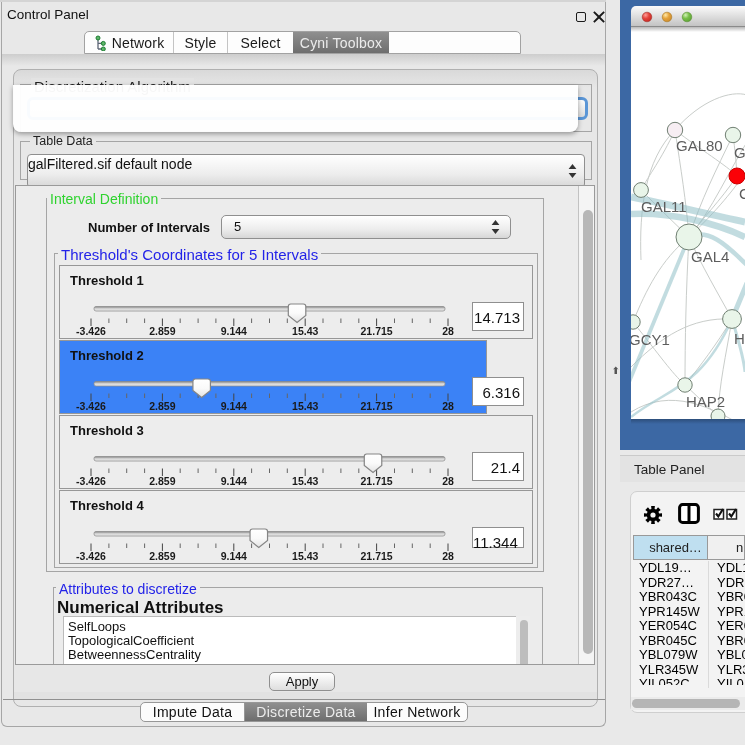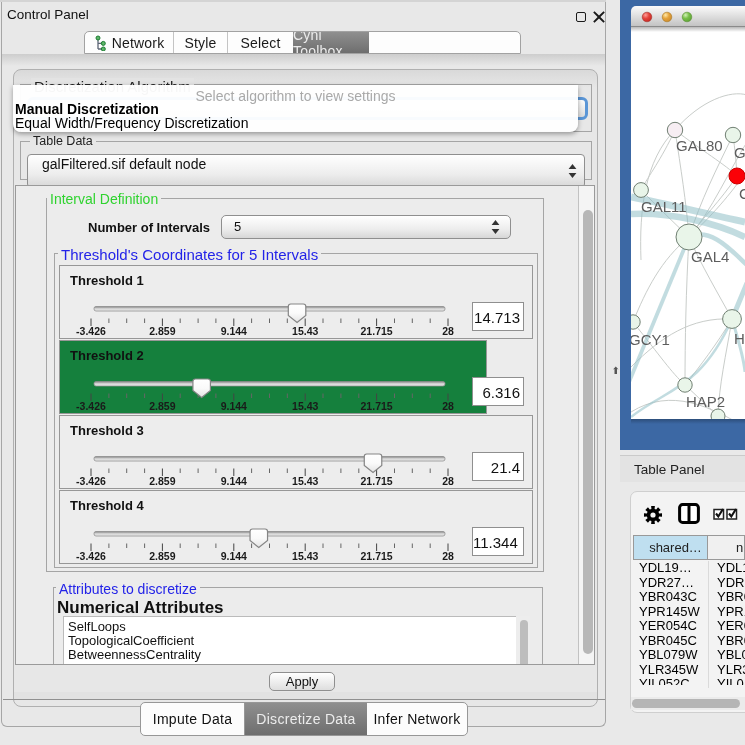--- a/index.html
+++ b/index.html
@@ -25,33 +25,33 @@
           </g>
           <g fill="#5cb567" stroke="#1d7c33" stroke-width="1">
             <circle cx="4" cy="3" r="2"></circle>
             <circle cx="9.3" cy="8.4" r="2"></circle>
             <circle cx="9.3" cy="14" r="2"></circle>
           </g>
         </svg>
   Network</div>
  <div style="width:54px;display:flex;align-items:center;justify-content:center;border-right:1px solid #c4c4c4">Style</div>
  <div style="width:65px;display:flex;align-items:center;justify-content:center">Select</div>
- <div style="width:76px;display:flex;align-items:center;justify-content:center;background:linear-gradient(#8f8f8f,#6e6e6e);color:#ececec">Cyni Toolbox</div>
+ <div style="width:96px;display:flex;align-items:center;justify-content:center;background:linear-gradient(#8f8f8f,#6e6e6e);color:#ececec">Cyni Toolbox</div>
 </div>
 <div class="abs" style="left:2px;top:54px;width:603px;height:12px;background:linear-gradient(#cdcdcd,#e8e8e8)"></div>
 
 <div class="abs" style="left:13px;top:69px;width:585px;height:638px;border:1px solid #b0b0b0;border-radius:8px;background:linear-gradient(#d9d9d9,#e7e7e7 18px)"></div>
 
 <div class="abs" style="left:20px;top:84px;width:572px;height:48px;border:1px solid #a5a5a5"></div>
 <div class="grouptitle" style="left:31px;top:78px;background:#e3e3e3;color:#222;font-size:15px">Discretization Algorithm</div>
 <div class="abs" style="left:27px;top:97px;width:561px;height:23px;border:3px solid #5b96d6;border-radius:6px;background:linear-gradient(#fdfdfd,#dcdcdc)"></div>
 
 <div class="abs" style="left:20px;top:141px;width:572px;height:39px;border:1px solid #a5a5a5"></div>
 <div class="grouptitle" style="left:30px;top:134px;background:#e7e7e7;color:#222;font-size:12.5px">Table Data</div>
-<div class="combo" style="left:27px;top:154px;width:558px;height:34px;line-height:19px;padding-left:14px;font-size:14px">galFiltered.sif default node<svg width="9" height="14" viewBox="0 0 9 14" style="position:absolute;right:7px;top:50%;margin-top:-7px">
+<div class="combo" style="left:27px;top:154px;width:558px;height:34px;line-height:19px;padding-left:0;font-size:14px">galFiltered.sif default node<svg width="9" height="14" viewBox="0 0 9 14" style="position:absolute;right:7px;top:50%;margin-top:-7px">
         <path d="M4.5 0 L8.4 5 L0.6 5 Z" fill="#333"></path>
         <path d="M4.5 14 L8.4 9 L0.6 9 Z" fill="#333"></path>
       </svg></div>
 
 <div class="abs" style="left:15px;top:185px;width:580px;height:480px;border:1px solid #9a9a9a;background:#ececec;overflow:hidden">
  <div class="abs" style="left:30px;top:12px;width:498px;height:374px;border:1px solid #a5a5a5"></div>
  <div class="grouptitle" style="left:31px;top:5px;color:#2fd32f;font-size:14px">Interval Definition</div>
  <div class="abs" style="left:72px;top:34px;font-size:13px;font-weight:bold;color:#111">Number of Intervals</div>
  <div class="combo" style="left:205px;top:29px;width:290px;height:24px;line-height:22px;padding-left:12px;border-radius:5px">5<svg width="9" height="14" viewBox="0 0 9 14" style="position:absolute;right:10px;top:50%;margin-top:-7px">
           <path d="M4.5 0 L8.4 5 L0.6 5 Z" fill="#333"></path>
@@ -99,21 +99,21 @@
 <text x="31.0" y="68.5" text-anchor="middle" font-size="10.5" font-weight="bold" fill="#1a1a1a" font-family="Liberation Sans, sans-serif">-3.426</text>
           <text x="102.4" y="68.5" text-anchor="middle" font-size="10.5" font-weight="bold" fill="#1a1a1a" font-family="Liberation Sans, sans-serif">2.859</text>
           <text x="173.8" y="68.5" text-anchor="middle" font-size="10.5" font-weight="bold" fill="#1a1a1a" font-family="Liberation Sans, sans-serif">9.144</text>
           <text x="245.2" y="68.5" text-anchor="middle" font-size="10.5" font-weight="bold" fill="#1a1a1a" font-family="Liberation Sans, sans-serif">15.43</text>
           <text x="316.6" y="68.5" text-anchor="middle" font-size="10.5" font-weight="bold" fill="#1a1a1a" font-family="Liberation Sans, sans-serif">21.715</text>
           <text x="388.0" y="68.5" text-anchor="middle" font-size="10.5" font-weight="bold" fill="#1a1a1a" font-family="Liberation Sans, sans-serif">28</text>
 <path d="M 228.31,40.5 Q 228.31,38 230.81,38 L 243.31,38 Q 245.81,38 245.81,40.5 L 245.81,49.5 L 237.06,56.5 L 228.31,49.5 Z" fill="url(#thg)" stroke="#858585" stroke-width="1.2"></path>
 </svg>
 <div style="position:absolute;left:412px;top:36px;width:52px;height:29px;border:1px solid #8f8f8f;background:#fff;font-size:15px;color:#111;text-align:right;line-height:29px;padding-right:3px">14.713</div>
 </div>
-<div style="position:absolute;left:43px;top:154px;width:428px;height:74px;border:1px solid #979797;background:#15803d">
+<div style="position:absolute;left:43px;top:154px;width:428px;height:74px;border:1px solid #979797;background:#3b82f6">
 <div style="position:absolute;left:10px;top:7px;font-size:13px;font-weight:bold;color:#111">Threshold 2</div>
 <svg width="476" height="75" style="position:absolute;left:0;top:0">
 <defs>
             <linearGradient id="thg" x1="0" y1="0" x2="0" y2="1">
               <stop offset="0" stop-color="#ffffff"></stop>
               <stop offset="0.5" stop-color="#fafafa"></stop>
               <stop offset="1" stop-color="#e3e3e3"></stop>
             </linearGradient>
 <linearGradient id="grv" x1="0" y1="0" x2="0" y2="1">
               <stop offset="0" stop-color="#6f6f6f"></stop>
@@ -238,38 +238,38 @@
           <line x1="370.2" y1="52.5" x2="370.2" y2="57" stroke="#666" stroke-width="1"></line>
           <line x1="388.0" y1="52.5" x2="388.0" y2="60" stroke="#444" stroke-width="1"></line>
 <text x="31.0" y="68.5" text-anchor="middle" font-size="10.5" font-weight="bold" fill="#1a1a1a" font-family="Liberation Sans, sans-serif">-3.426</text>
           <text x="102.4" y="68.5" text-anchor="middle" font-size="10.5" font-weight="bold" fill="#1a1a1a" font-family="Liberation Sans, sans-serif">2.859</text>
           <text x="173.8" y="68.5" text-anchor="middle" font-size="10.5" font-weight="bold" fill="#1a1a1a" font-family="Liberation Sans, sans-serif">9.144</text>
           <text x="245.2" y="68.5" text-anchor="middle" font-size="10.5" font-weight="bold" fill="#1a1a1a" font-family="Liberation Sans, sans-serif">15.43</text>
           <text x="316.6" y="68.5" text-anchor="middle" font-size="10.5" font-weight="bold" fill="#1a1a1a" font-family="Liberation Sans, sans-serif">21.715</text>
           <text x="388.0" y="68.5" text-anchor="middle" font-size="10.5" font-weight="bold" fill="#1a1a1a" font-family="Liberation Sans, sans-serif">28</text>
 <path d="M 190.04,40.5 Q 190.04,38 192.54,38 L 205.04,38 Q 207.54,38 207.54,40.5 L 207.54,49.5 L 198.79,56.5 L 190.04,49.5 Z" fill="url(#thg)" stroke="#858585" stroke-width="1.2"></path>
 </svg>
-<div style="position:absolute;left:412px;top:36px;width:52px;height:29px;border:1px solid #8f8f8f;background:#fff;font-size:15px;color:#111;text-align:right;line-height:29px;padding-right:11px">11.344</div>
+<div style="position:absolute;left:412px;top:36px;width:52px;height:21px;border:1px solid #8f8f8f;background:#fff;font-size:15px;color:#111;text-align:right;line-height:29px;padding-right:11px">11.344</div>
 </div>
  <div class="abs" style="left:37px;top:401px;width:490px;height:150px;border:1px solid #a5a5a5"></div>
  <div class="grouptitle" style="left:40px;top:395px;color:#2323e8;font-size:14px">Attributes to discretize</div>
  <div class="abs" style="left:41px;top:412px;font-size:17px;font-weight:bold;color:#111">Numerical Attributes</div>
  <div class="abs" style="left:47px;top:430px;width:467px;height:60px;background:#fff;border:1px solid #bbb"></div>
  <div class="abs" style="left:52px;top:434px;font-size:13px;color:#111;line-height:14px">SelfLoops<br>TopologicalCoefficient<br>BetweennessCentrality</div>
  <div class="abs" style="left:500px;top:430px;width:14px;height:60px;background:#ededed"></div>
  <div class="abs" style="left:504px;top:434px;width:8px;height:60px;background:#bdbdbd;border-radius:4px"></div>
  <div class="abs" style="left:562px;top:0;width:17px;height:479px;background:#f4f4f4;border-left:1px solid #c2c2c2"></div>
  <div class="abs" style="left:567px;top:24px;width:10px;height:444px;background:#b7b7b7;border-radius:5px"></div>
 </div>
 
 <div class="abs" style="left:14px;top:692px;width:583px;height:7px;background:#e2e2e2"></div>
 <div class="abs" style="left:3px;top:699px;width:602px;height:1px;background:#909090"></div>
 <div class="abs" style="left:269px;top:672px;width:66px;height:19px;border:1px solid #8f8f8f;border-radius:5px;background:linear-gradient(#ffffff,#dedede);font-size:13px;font-weight:normal;color:#111;text-align:center;line-height:17px">Apply</div>
 
-<div class="abs" style="left:140px;top:702px;width:328px;height:34px;background:#fcfcfc;border:1px solid #979797;border-radius:5px;overflow:hidden;display:flex;font-size:14px;letter-spacing:0.3px;color:#111">
+<div class="abs" style="left:140px;top:702px;width:328px;height:20px;background:#fcfcfc;border:1px solid #979797;border-radius:5px;overflow:hidden;display:flex;font-size:14px;letter-spacing:0.3px;color:#111">
  <div style="width:104px;display:flex;align-items:center;justify-content:center;border-right:1px solid #979797">Impute Data</div>
  <div style="width:122px;display:flex;align-items:center;justify-content:center;background:linear-gradient(#8f8f8f,#6e6e6e);color:#ececec">Discretize Data</div>
  <div style="flex:1;display:flex;align-items:center;justify-content:center">Infer Network</div>
 </div>
 
 <svg class="abs" style="left:613px;top:366px" width="8" height="9" viewBox="0 0 8 9">
       <path d="M1.5 8 L1.5 3 L0 3.5 L2.8 0.5 L5.5 3.5 L4 3 L4 8 Z" fill="#555"></path>
     </svg>
 
 <div class="abs" style="left:620px;top:0;width:125px;height:450px;background:#3c68a4"></div>
@@ -378,18 +378,13 @@
 <div class="abs" style="left:708px;top:535px;width:37px;height:25px;background:#f0f0f0;border:1px solid #999;border-left:none;font-size:13px;color:#222;padding-left:28px;line-height:24px;overflow:hidden">n…</div>
 <div class="abs" style="left:630px;top:561px;width:115px;height:124px;overflow:hidden;font-size:13px;color:#000">
  <div style="position:absolute;left:9px;top:0;line-height:14.5px">YDL19…<br>YDR27…<br>YBR043C<br>YPR145W<br>YER054C<br>YBR045C<br>YBL079W<br>YLR345W<br>YIL052C</div>
  <div style="position:absolute;left:87px;top:0;line-height:14.5px;white-space:nowrap">YDL1<br>YDR2<br>YBR0<br>YPR1<br>YER0<br>YBR0<br>YBL0<br>YLR3<br>YIL0</div>
 </div>
 <div class="abs" style="left:707.5px;top:561px;width:1px;height:127px;background:#dadada"></div>
 <div class="abs" style="left:631px;top:697px;width:114px;height:13px;background:#ebebeb"></div>
 <div class="abs" style="left:632px;top:699px;width:108px;height:9px;background:#b5b5b5;border-radius:4.5px"></div>
 
 <div class="abs" style="left:13px;top:85px;width:565px;height:47px;background:rgba(255,255,255,0.96);border-radius:0 0 8px 8px;box-shadow:0 2px 5px rgba(0,0,0,0.35)"></div>
-<div class="abs" style="left:13px;top:85px;width:565px;height:47px;font-size:13px">
- <div style="position:absolute;left:0;top:2.5px;width:565px;text-align:center;color:#a9a9a9;font-size:14px">Select algorithm to view settings</div>
- <div style="position:absolute;left:2px;top:16px;font-size:14px;font-weight:bold;color:#000">Manual Discretization</div>
- <div style="position:absolute;left:2px;top:29.5px;font-size:14px;color:#000">Equal Width/Frequency Discretization</div>
-</div>
 
 </div>
 </body></html>

